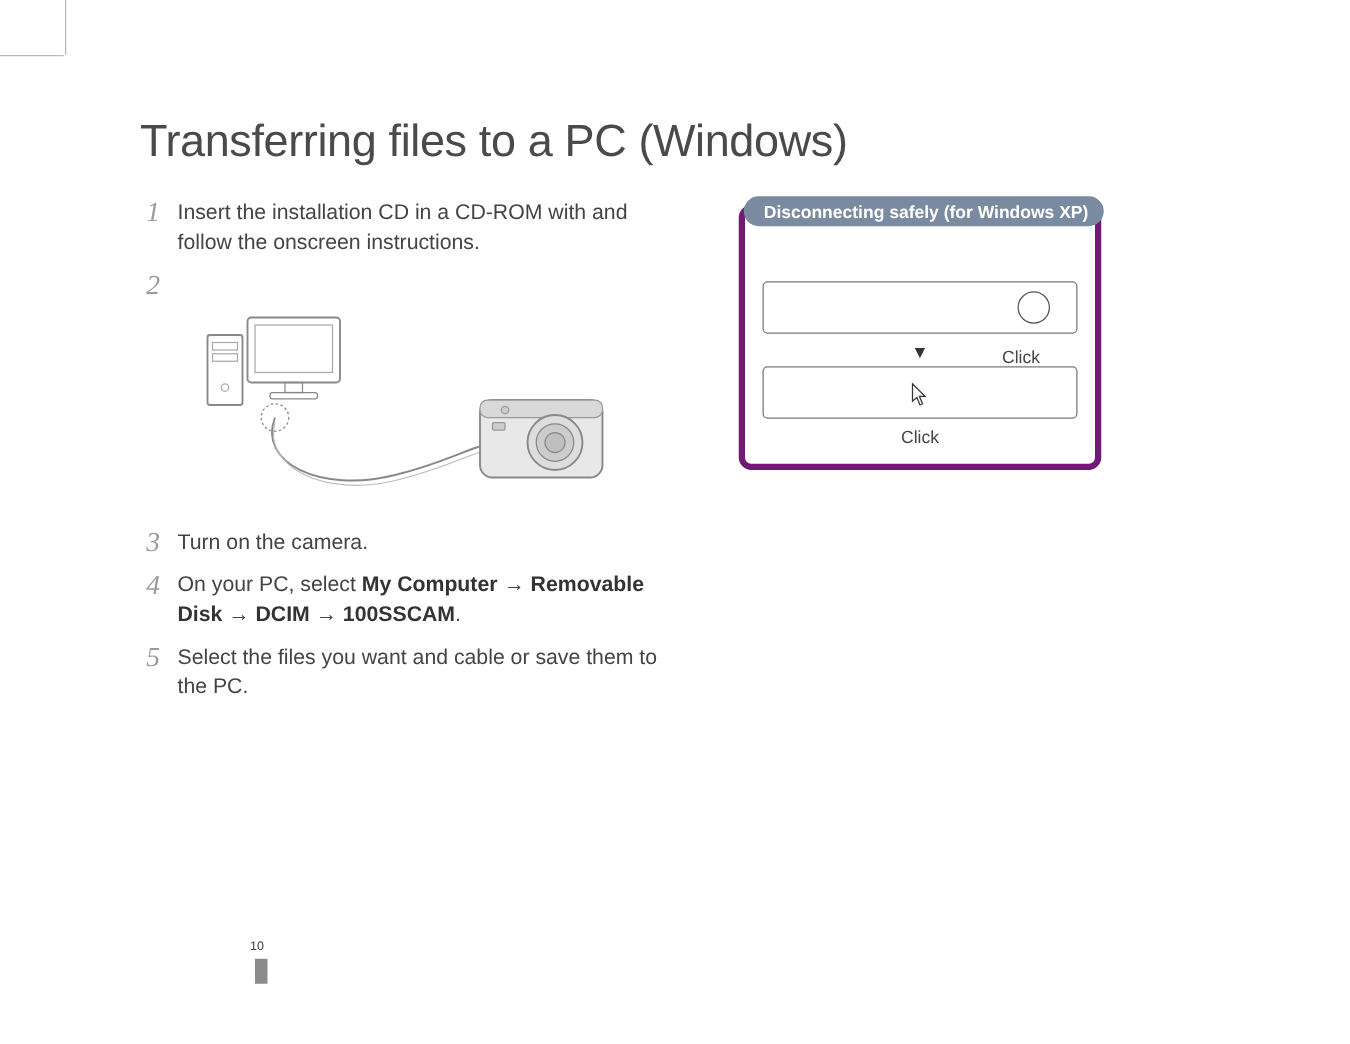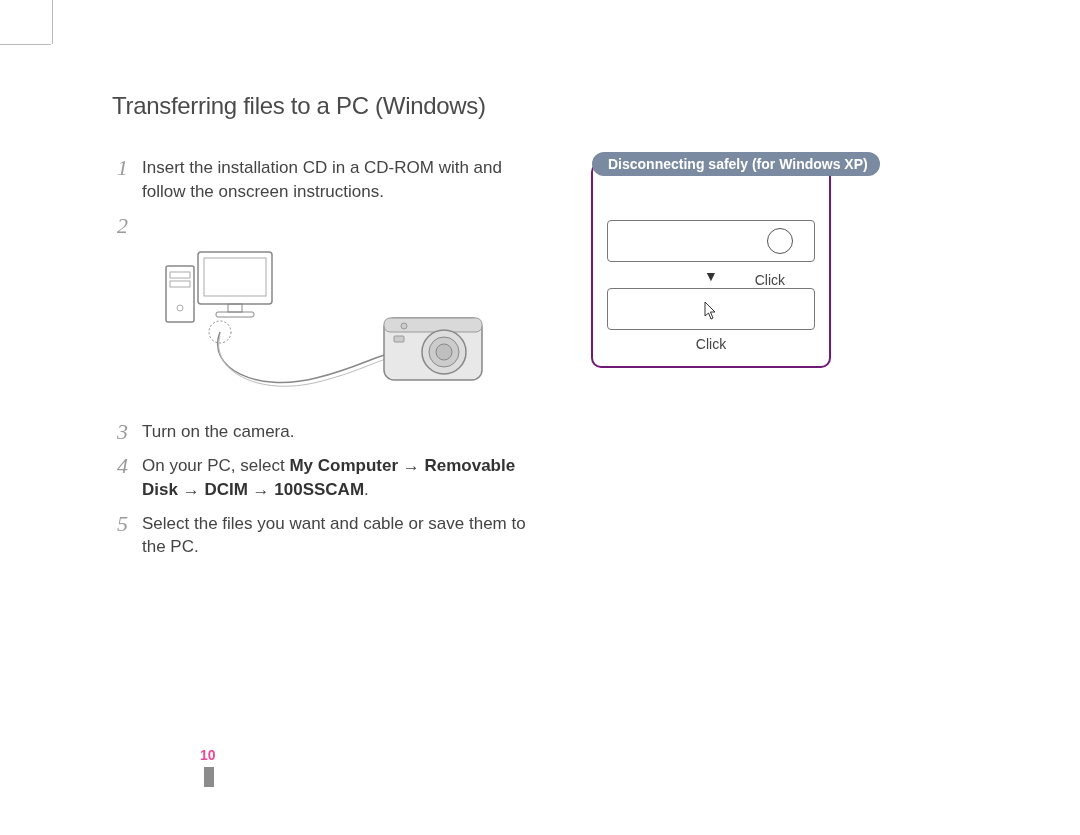--- a/index.html
+++ b/index.html
@@ -26,25 +26,25 @@
     height: 1px;
     background: #bababa;
   }
   .content {
     position: absolute;
     left: 112px;
     top: 92px;
     right: 60px;
   }
   h1.title {
-    font-size: 24px;
+    font-size: 36px;
     font-weight: 400;
     color: #4a4a4a;
     letter-spacing: -0.3px;
-    margin-bottom: 36px;
+    margin-bottom: 24px;
   }
   .cols {
     display: flex;
     gap: 50px;
   }
   .col { flex: 1 1 0; }
   .step {
     display: flex;
     align-items: flex-start;
     gap: 14px;
@@ -65,24 +65,24 @@
   .pc-camera {
     margin: 8px 0 12px 34px;
     width: 340px;
     height: 160px;
     position: relative;
   }
   .pc-camera svg { width: 100%; height: 100%; }
   .sidebox {
     position: relative;
     margin-top: 6px;
-    border: 2px solid #701a75;
+    border: 5px solid #701a75;
     border-radius: 10px;
     padding: 56px 14px 14px 14px;
-    width: 240px;
+    width: 290px;
   }
   .sidebox .tab {
     position: absolute;
     top: -12px;
     left: -1px;
     background: #7a8aa0;
     color: #fff;
     font-weight: bold;
     font-size: 14px;
     padding: 4px 12px 4px 16px;
@@ -125,23 +125,22 @@
   .click2 {
     text-align: center;
     font-size: 14px;
     color: #444;
     margin-top: 6px;
   }
   .page-num {
     position: absolute;
     left: 200px;
     bottom: 72px;
-    font-size: 14px;
-    color: #ec4899;
-    font-weight: bold;
+    font-size: 10px;
+    color: #404040;
   }
   .page-num-bar {
     position: absolute;
     left: 204px;
     bottom: 48px;
     width: 10px;
     height: 20px;
     background: #8b8b8b;
   }
   b { font-weight: bold; color: #333; margin-top: 40px; }

